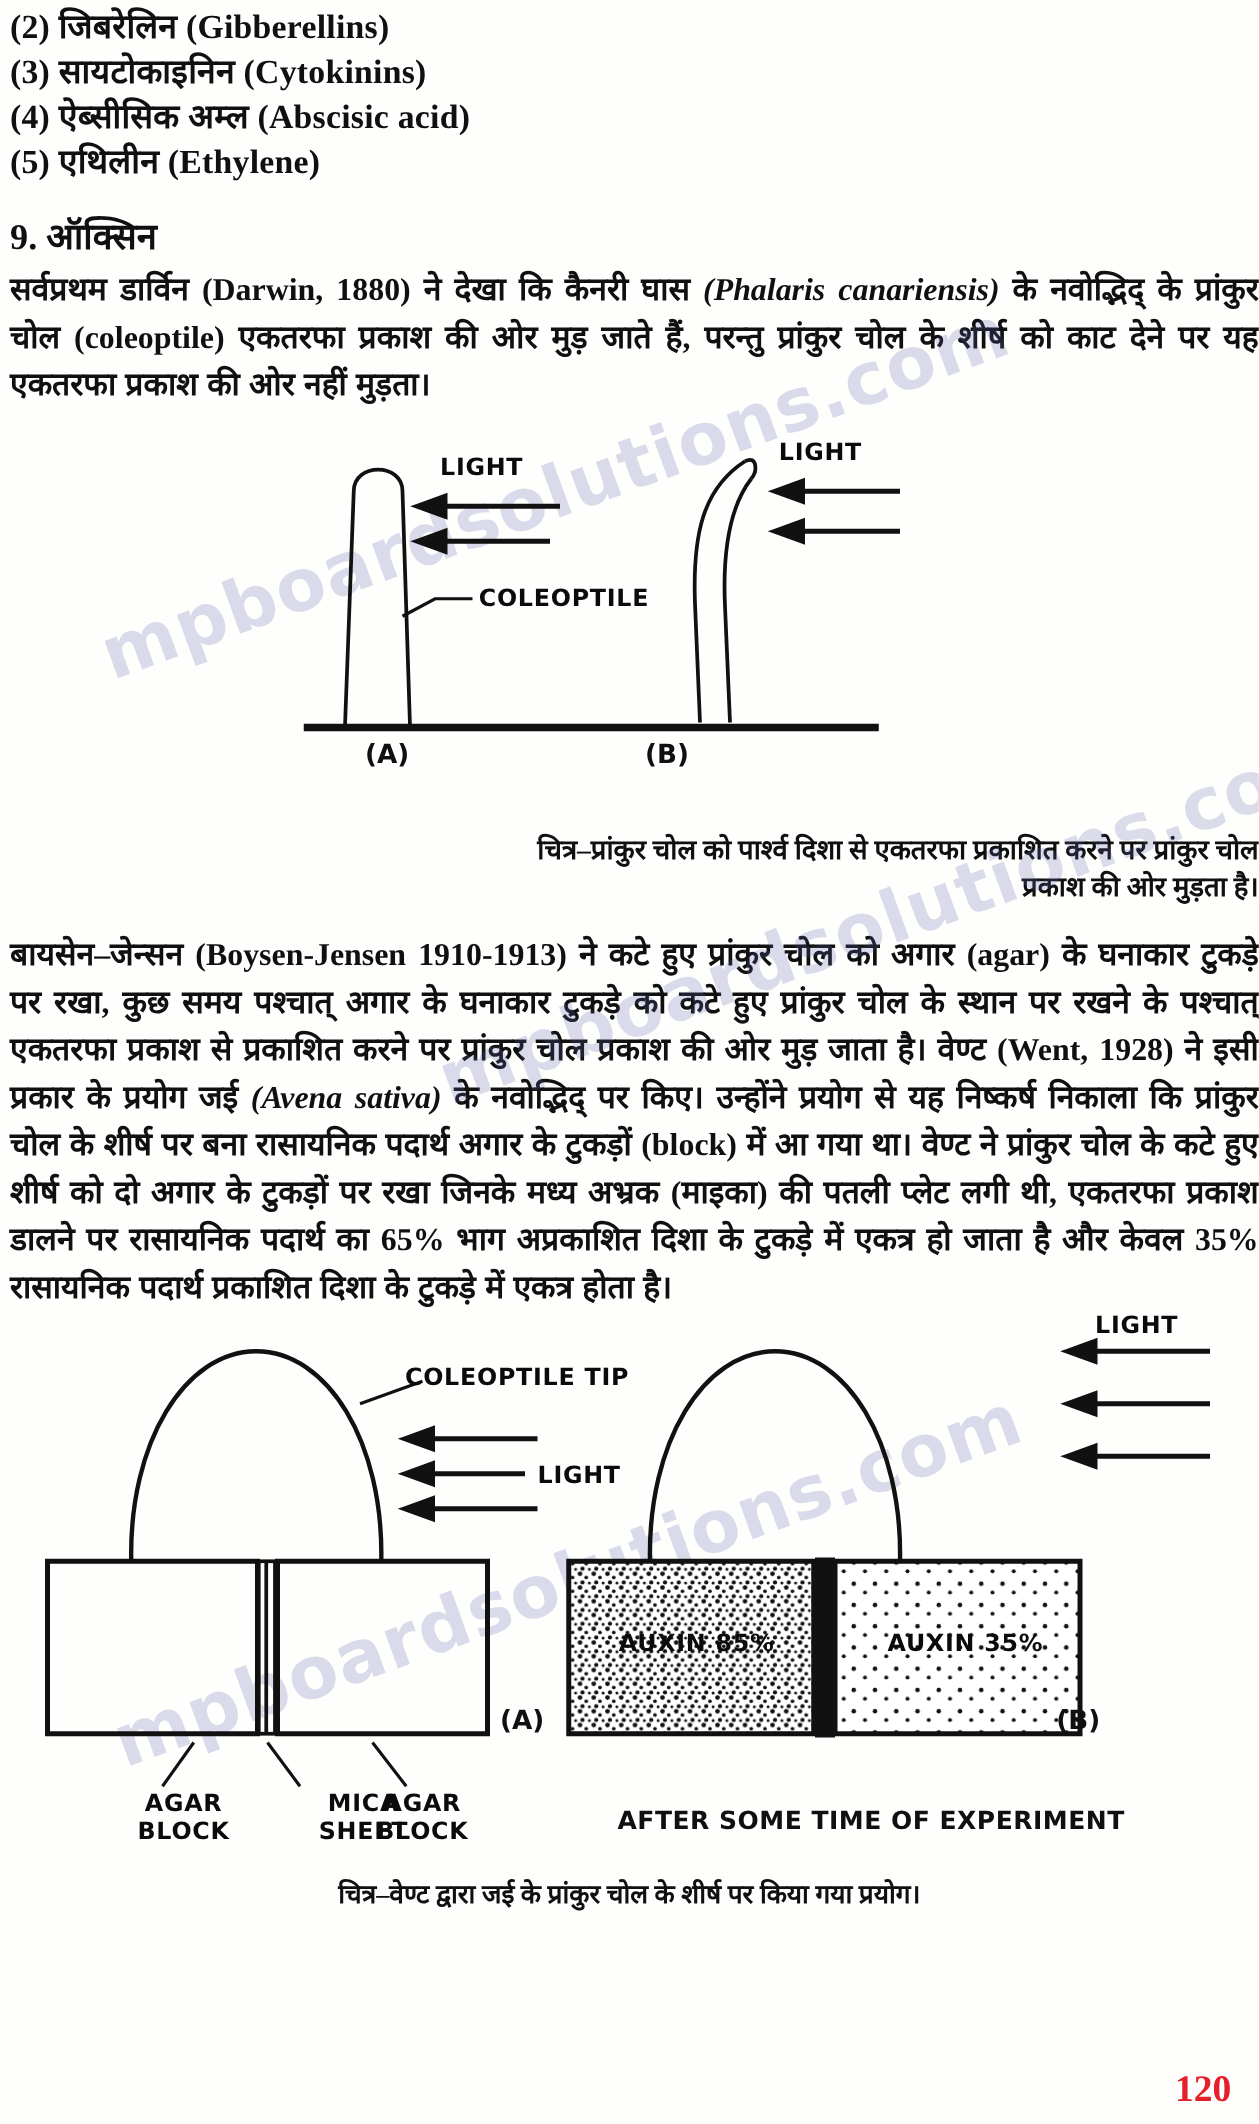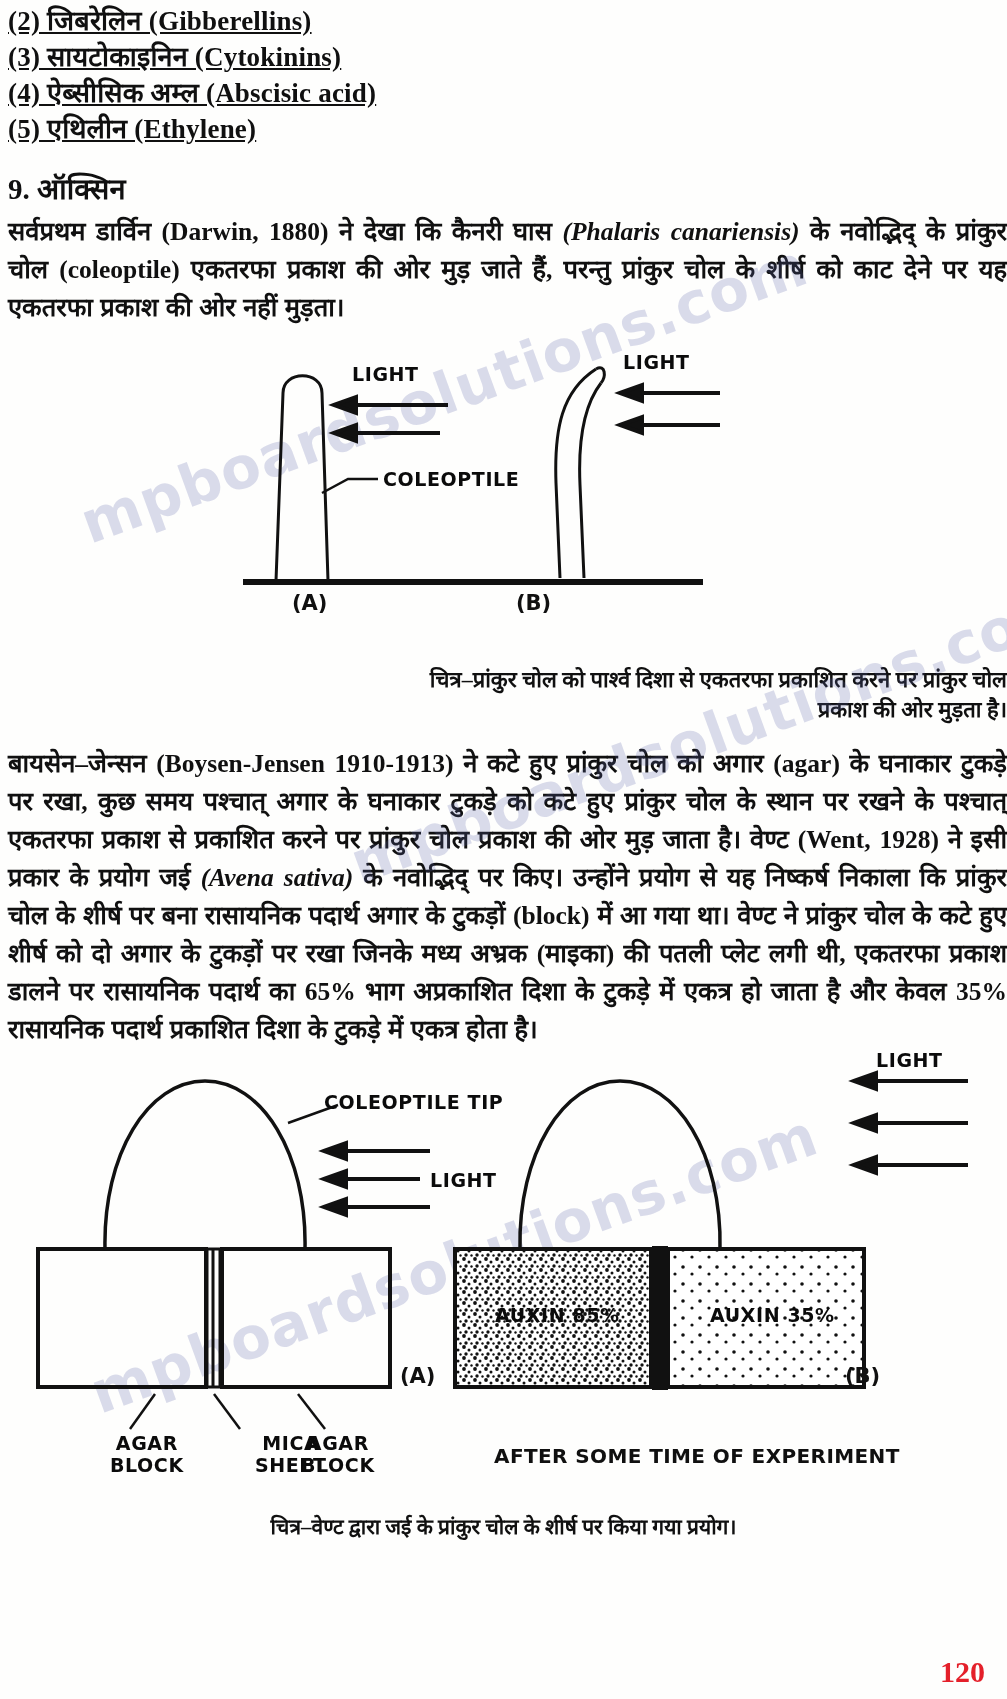--- a/index.html
+++ b/index.html
@@ -26,21 +26,21 @@
     white-space:nowrap;
     pointer-events:none;
     letter-spacing:1px;
     user-select:none;
   }
   .wm1{left:60px;top:360px;font-size:58px;transform:rotate(-20deg);}
   .wm2{left:330px;top:700px;font-size:58px;transform:rotate(-20deg);}
   .wm3{left:70px;top:1230px;font-size:58px;transform:rotate(-20deg);}
 
   
-  .toplist{padding:4px 13px 0 8px;text-decoration:underline;}
+  .toplist{padding:4px 13px 0 8px;}
   .toplist .li{
     font-size:27px;line-height:34px;font-weight:700;
     letter-spacing:.2px;margin-bottom:2px;
   }
   .sec-head{
     font-size:29px;font-weight:700;margin:22px 0 6px 8px;
   }
   
   p.body{
     margin:0 0 0 8px;
@@ -228,16 +228,16 @@
       <span>SHEET</span>
     </span>
     <span class="lbl" style="left:301px;top:373px;text-align:center;">
       <span>AGAR</span><br>
       <span>BLOCK</span>
     </span>
 
     <span class="aftertxt" style="left:494px;top:385px;">AFTER SOME TIME OF EXPERIMENT</span>
   </div>
 
-  <div class="caption2" style="margin-top:34px;">चित्र–वेण्ट द्वारा जई के प्रांकुर चोल के शीर्ष पर किया गया प्रयोग।</div>
+  <div class="caption2" style="margin-top:22px;">चित्र–वेण्ट द्वारा जई के प्रांकुर चोल के शीर्ष पर किया गया प्रयोग।</div>
 
   <span class="pagenum">120</span>
 </div>
 
 </body></html>

